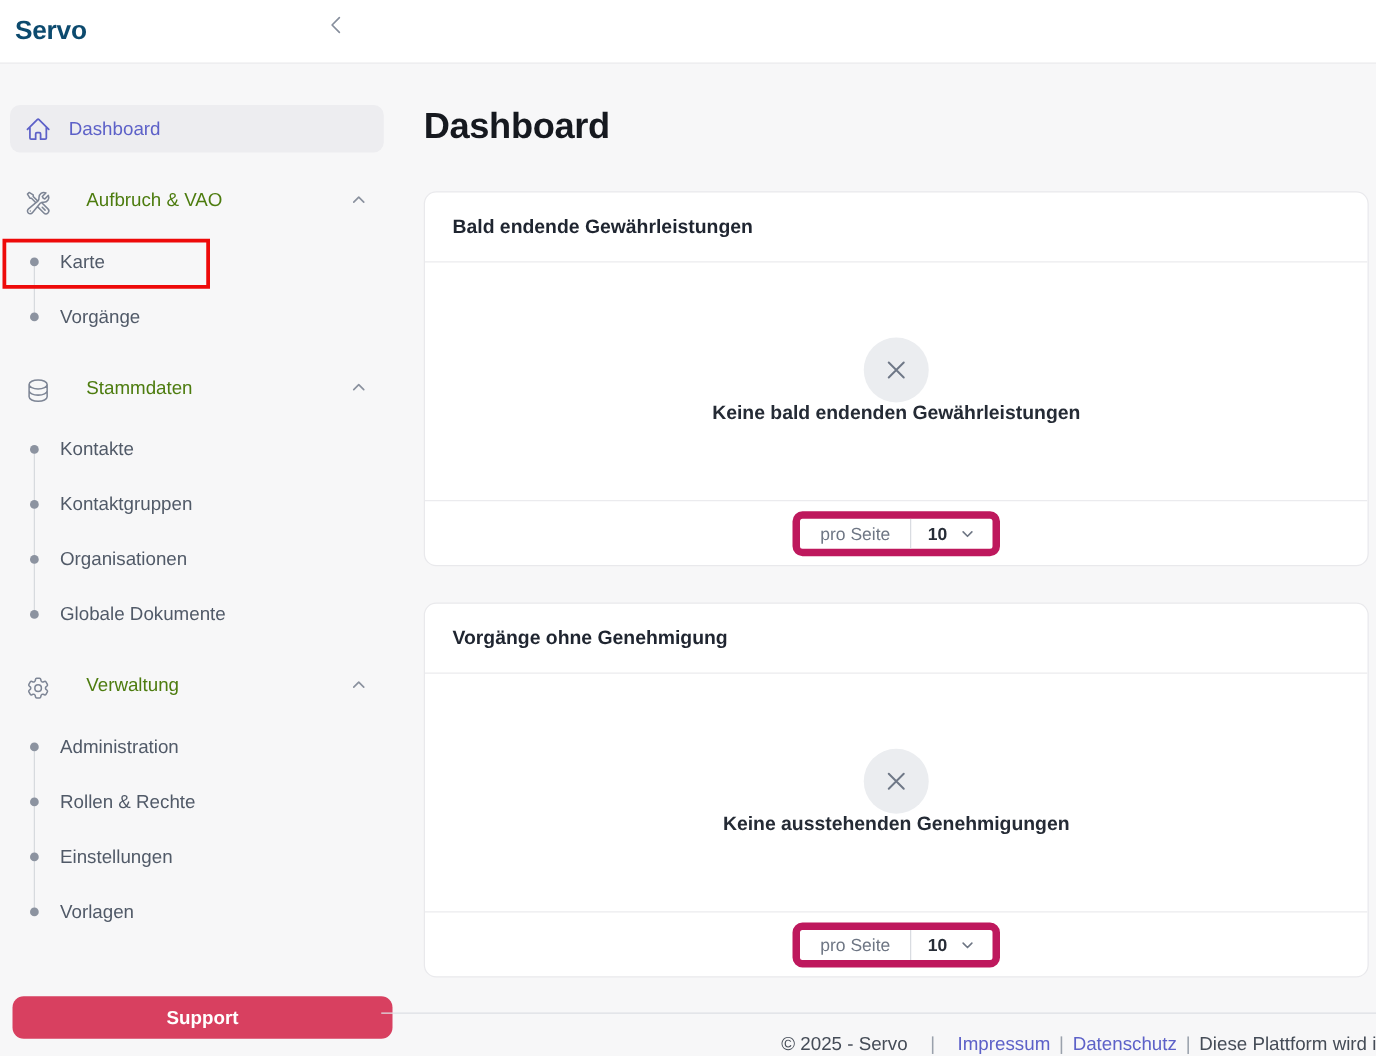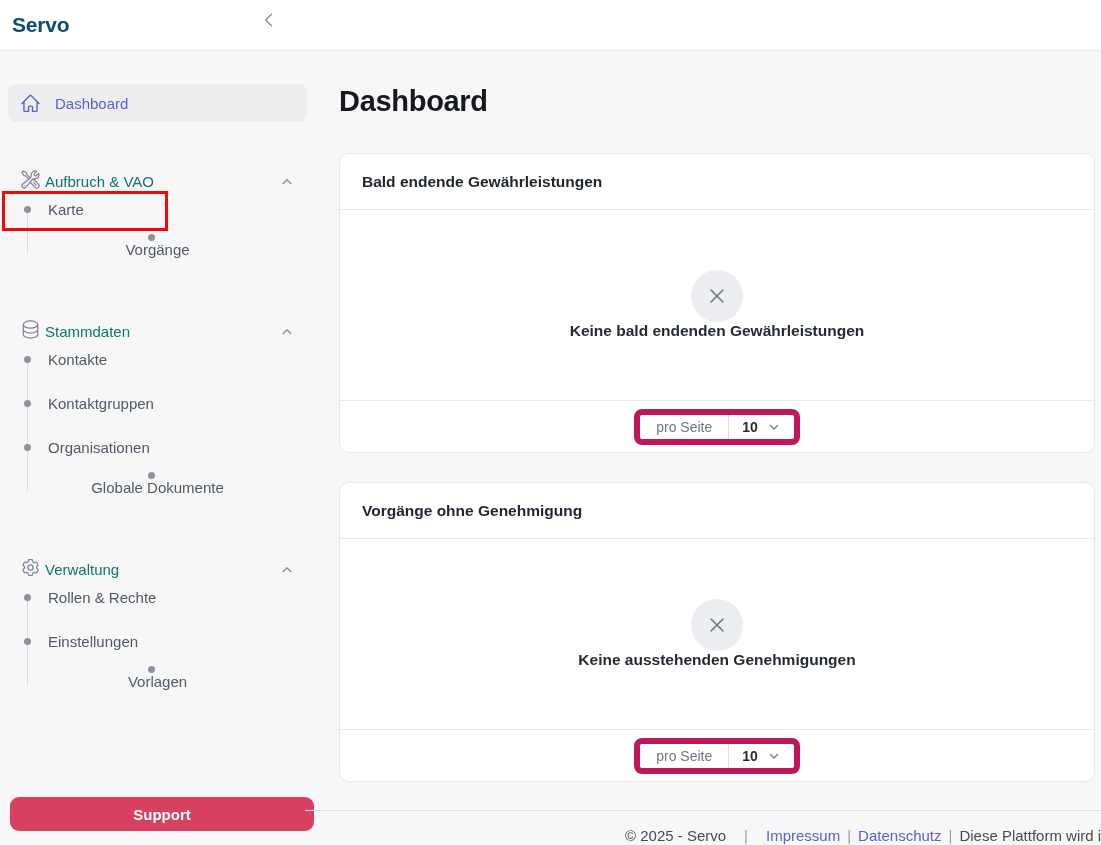--- a/index.html
+++ b/index.html
@@ -12,29 +12,29 @@
             border-bottom:1px solid #e9e9ec; display:flex; align-items:center; padding:0 12px; }
   .brand { font-size:21px; font-weight:700; color:#0c4a6e; letter-spacing:-0.2px; }
   .collapse-btn { position:absolute; left:258px; top:9px; width:22px; height:22px; color:#868e9c;
                   display:flex; align-items:center; justify-content:center; cursor:pointer; }
 
   
   .sidebar { position:absolute; top:51px; left:0; width:315px; height:794px; padding:33px 8px 0; }
   .nav-item-active { height:38px; display:flex; align-items:center; padding:0 12px; gap:14px;
                      background:#ededf0; border-radius:8px; color:#5d61c8; font-size:15px; font-weight:500; cursor:pointer; }
   .section { margin-top:30px; }
-  .section-header { height:38px; display:flex; align-items:flex-end; padding:0 12px; gap:4px;
-                    color:#0f766e; font-size:15px; cursor:pointer; }
+  .section-header { height:38px; display:flex; align-items:flex-start; padding:0 12px; gap:28px;
+                    color:#4d7c0f; font-size:15px; cursor:pointer; }
   .section-header .chev { margin-left:auto; color:#8a919e; }
   .icon-20 { width:21px; height:21px; flex:0 0 auto; color:#7d8595; }
   .sub-list { position:relative; }
   .sub-rail { position:absolute; left:19px; top:19px; bottom:19px; width:1px; background:#d7dade; }
   .sub-item { position:relative; height:38px; display:flex; align-items:center; padding:0 12px;
               margin-bottom:6px; color:#515a68; font-size:15px; cursor:pointer; }
-  .sub-item:last-child { margin-bottom:0;flex-direction:column; }
+  .sub-item:last-child { margin-bottom:0; }
   .bullet { width:7px; height:7px; border-radius:50%; background:#8c93a0; margin:0 17px 0 4px; flex:0 0 auto; }
   .support-btn { position:absolute; left:10px; bottom:14px; width:304px; height:34px; border:none;
                  background:#d84060; color:#ffffff; font-family:inherit; font-size:15px; font-weight:700;
                  border-radius:9px; cursor:pointer; display:flex; align-items:center; justify-content:center; }
 
   
   .annotation-box { position:absolute; left:2px; top:191px; width:166px; height:40px;
                     border:3px solid #ee0a0a; z-index:20; pointer-events:none; }
 
   
@@ -167,20 +167,24 @@
         <span class="chev">
           <svg width="16" height="16" viewBox="0 0 24 24" fill="none" stroke="currentColor" stroke-width="2" stroke-linecap="round" stroke-linejoin="round">
               <path d="m6 14.5 6-6 6 6"></path>
             </svg>
         </span>
       </div>
       <div class="sub-list">
         <div class="sub-rail"></div>
         <div class="sub-item">
           <span class="bullet"></span>
+          <span>Administration</span>
+        </div>
+        <div class="sub-item">
+          <span class="bullet"></span>
           <span>Rollen &amp; Rechte</span>
         </div>
         <div class="sub-item">
           <span class="bullet"></span>
           <span>Einstellungen</span>
         </div>
         <div class="sub-item">
           <span class="bullet"></span>
           <span>Vorlagen</span>
         </div>

